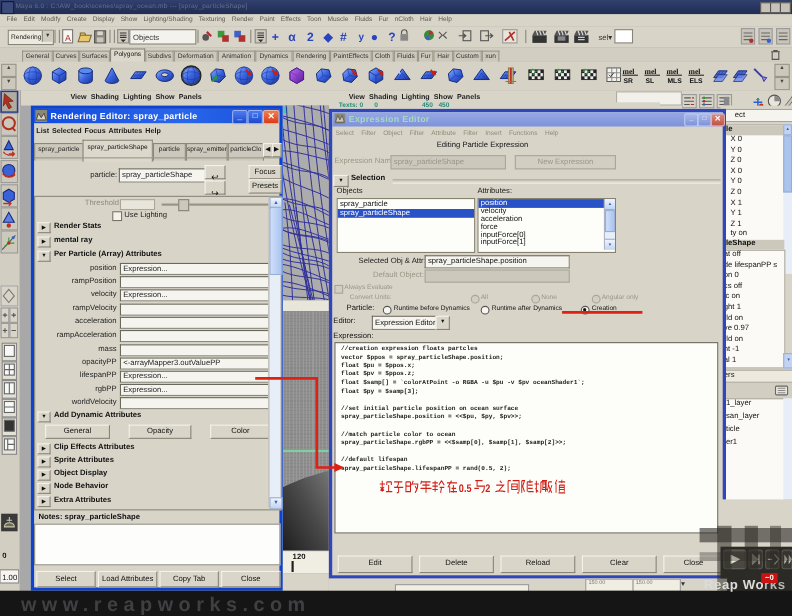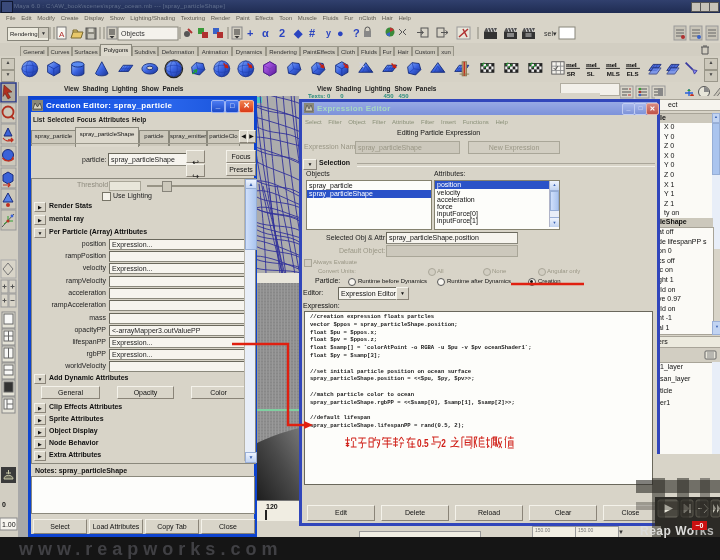--- a/index.html
+++ b/index.html
@@ -598,21 +598,21 @@
   <div class="abs" style="left:8px;top:0;font-size:6px;color:#2a8a7a;font-weight:bold;">Texts: 0&nbsp;&nbsp;&nbsp;&nbsp;&nbsp;&nbsp;0&nbsp;&nbsp;&nbsp;&nbsp;&nbsp;&nbsp;&nbsp;&nbsp;&nbsp;&nbsp;&nbsp;&nbsp;&nbsp;&nbsp;&nbsp;&nbsp;&nbsp;&nbsp;&nbsp;&nbsp;&nbsp;&nbsp;&nbsp;&nbsp;450&nbsp;&nbsp;&nbsp;450</div>
 </div>
 
 <div id="AE" class="abs" style="left:28px;top:96px;width:223px;height:435px;background:#d8d4c8;border:3px solid #0d43cf;">
 
   <div class="abs" style="left:0;top:0;width:223px;height:13px;background:linear-gradient(90deg,#0f4be0,#2a66ec 60%,#1550d8);">
     <svg class="abs" style="left:1px;top:1px" width="11" height="11">
           <rect width="11" height="11" fill="#8a8878"></rect>
           <path d="M1 9 L3 3 L5.5 7 L8 3 L10 9 Z" fill="#d8d4c0" stroke="#333" stroke-width="0.7"></path>
         </svg>
-    <div class="abs t8 b" style="left:15px;top:2px;color:#fff;letter-spacing:0.3px;">Creation Editor: spray_particle</div>
+    <div class="abs t8 b" style="left:15px;top:2px;color:#fff;letter-spacing:0.3px;">Rendering Editor: spray_particle</div>
     <div class="abs" style="left:180px;top:1px;width:12px;height:11px;background:linear-gradient(#4d7cf2,#1b49c8);border:1px solid #9ab2f4;border-radius:2px;color:#fff;font-size:8px;font-weight:bold;text-align:center;line-height:9px;">_</div>
     <div class="abs" style="left:194px;top:1px;width:12px;height:11px;background:linear-gradient(#4d7cf2,#1b49c8);border:1px solid #9ab2f4;border-radius:2px;color:#fff;font-size:7px;text-align:center;line-height:10px;">□</div>
     <div class="abs" style="left:208px;top:1px;width:13px;height:11px;background:linear-gradient(#f0814f,#d93a17);border:1px solid #f4b49a;border-radius:2px;color:#fff;font-size:8px;font-weight:bold;text-align:center;line-height:10px;">✕</div>
   </div>
 
   <div class="abs b" style="left:2px;top:17px;font-size:6.5px;color:#1a1a1a;word-spacing:1px;">List  Selected  Focus  Attributes  Help</div>
 
   <div class="abs" style="left:0;top:27px;width:223px;height:17px;">
     <div class="abs t6" style="left:0px;top:4px;width:43px;height:13px;background:#ccc8bb;border:1px solid #8a887c;border-bottom:none;text-align:center;color:#222;padding-top:2px;">spray_particle</div>
     <div class="abs t6" style="left:44px;top:1px;width:62px;height:16px;background:#dcd8cc;border:1px solid #8a887c;border-bottom:none;text-align:center;color:#111;padding-top:3px;">spray_particleShape</div>

